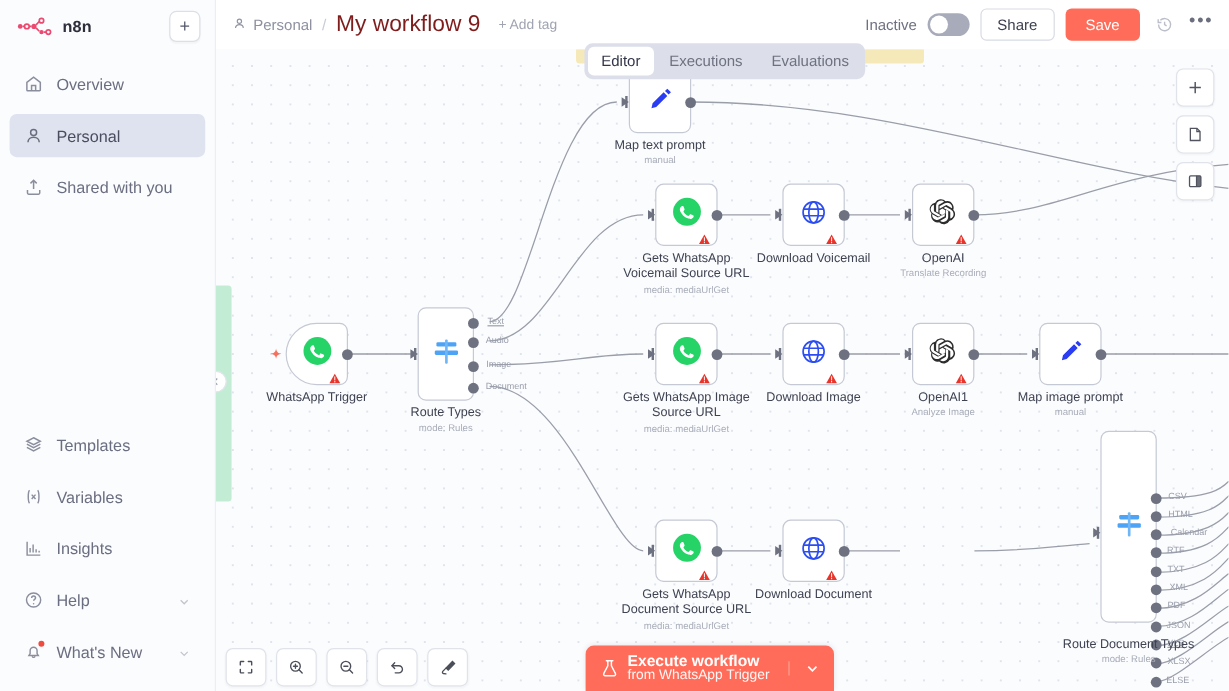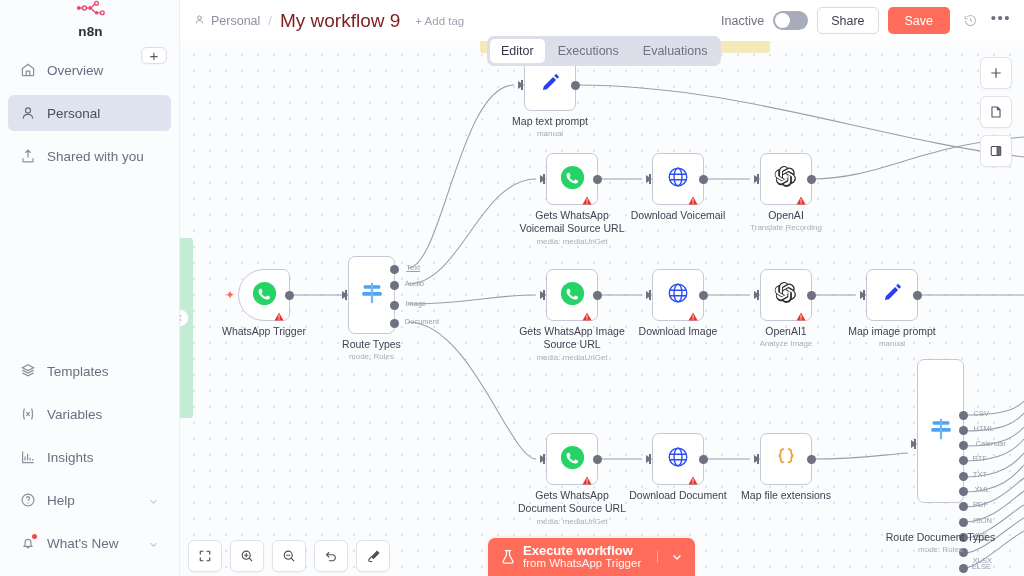--- a/index.html
+++ b/index.html
@@ -17,21 +17,20 @@
     width: 180px; height: 576px;
     background: #fbfcfe;
     border-right: 1px solid #ebeef2;
     position: relative;
     flex: 0 0 180px;
   }
   .brand-row {
     display: flex; align-items: center;
     height: 44px; padding: 0 12px 0 14px;
     gap: 8px;
-    flex-direction: column;
   }
   .brand-logo { width: 30px; height: 16px; flex: 0 0 auto; }
   .brand-name {
     font-size: 13.5px; font-weight: bold; color: #2d2e3a; letter-spacing: .2px;
   }
   .plus-box {
     margin-left: auto;
     width: 26px; height: 26px; border: 1px solid #dcdfe6; border-radius: 6px;
     background: #fff; display: flex; align-items: center; justify-content: center;
     color: #55586b; font-size: 15px; line-height: 1;
@@ -136,21 +135,21 @@
   }
   .node-box.sq { width: 52px; height: 52px; }
   .node-box.trigger {
     width: 52px; height: 52px;
     border-radius: 26px 7px 7px 26px;
   }
   .node-box.tall {
     width: 47px; height: 78px; border-radius: 7px;
   }
   .node-box.xtall {
-    width: 47px; height: 144px; border-radius: 7px;
+    width: 47px; height: 160px; border-radius: 7px;
   }
   .warn {
     position: absolute; right: 5px; bottom: 4px;
     width: 10px; height: 9px;
   }
   .node-label {
     position: absolute; left: 50%; transform: translateX(-50%);
     text-align: center; width: 130px;
     font-size: 10.5px; color: #3f4251; line-height: 12.5px;
     white-space: pre-line;
@@ -671,33 +670,20 @@
             <svg viewBox="0 0 12 11" width="10" height="9">
               <path d="M6 .6L11.5 10.3H.5L6 .6z" fill="#e8342a"></path>
               <path d="M6 3.7v3.1M6 8.2v.8" stroke="#fff" stroke-width="1" stroke-linecap="round"></path>
             </svg>
           </span>
           <span class="port" style="right:-5px; top:21px;"></span>
         </div>
         <div class="node-label" style="top:56px;">Download Document</div>
       </div>
 
-      <div class="node" style="left:580px; top:392px;">
-        <div class="node-box sq">
-          <span class="port-in" style="left:-7px; top:21px;"></span>
-          <span>
-            <svg viewBox="0 0 26 26" width="24" height="24" fill="none" stroke="#e8a33d" stroke-width="1.9" stroke-linecap="round">
-              <path d="M10.2 4.4c-2.5 0-2.9 1.2-2.9 3.1 0 2-.1 4.1-2.3 4.1 2.2 0 2.3 2.1 2.3 4.1 0 1.9.4 3.1 2.9 3.1"></path>
-              <path d="M15.8 4.4c2.5 0 2.9 1.2 2.9 3.1 0 2 .1 4.1 2.3 4.1-2.2 0-2.3 2.1-2.3 4.1 0 1.9-.4 3.1-2.9 3.1"></path>
-            </svg>
-          </span>
-          <span class="port" style="right:-5px; top:21px;"></span>
-        </div>
-        <div class="node-label" style="top:56px;">Map file extensions</div>
-      </div>
 
       <div class="node" style="left:737px; top:318px;">
         <div class="node-box xtall">
           <span class="port-in" style="left:-7px; top:80px;"></span>
           <span>
             <svg viewBox="0 0 26 26" width="24" height="24">
               <rect x="4" y="4.5" width="18" height="4" rx="1.2" fill="#4da3f5"></rect>
               <rect x="2.5" y="12" width="21" height="4" rx="1.2" fill="#4da3f5"></rect>
               <rect x="11.8" y="2" width="2.4" height="22" rx="1" fill="#6fb6f7"></rect>
             </svg>
@@ -717,21 +703,21 @@
 
           <span class="out-label" style="right:-26px; top:49px;">CSV</span>
           <span class="out-label" style="right:-31px; top:64px;">HTML</span>
           <span class="out-label" style="right:-43px; top:79px;">Calendar</span>
           <span class="out-label" style="right:-24px; top:94px;">RTF</span>
           <span class="out-label" style="right:-24px; top:110px;">TXT</span>
           <span class="out-label" style="right:-27px; top:125px;">XML</span>
           <span class="out-label" style="right:-25px; top:140px;">PDF</span>
           <span class="out-label" style="right:-29px; top:156px;">JSON</span>
           <span class="out-label" style="right:-24px; top:171px;text-decoration:underline;">XLS</span>
-          <span class="out-label" style="right:-29px; top:196px;">XLSX</span>
+          <span class="out-label" style="right:-29px; top:186px;">XLSX</span>
           <span class="out-label" style="right:-28px; top:202px;">ELSE</span>
         </div>
         <div class="node-label" style="top:172px;">Route Document Types</div>
         <div class="node-sub" style="top:186px;">mode: Rules</div>
       </div>
 
       <div id="right-tools">
         <div class="rt-btn">
           <svg viewBox="0 0 16 16" width="14" height="14" fill="none" stroke="#51545f" stroke-width="1.4">
             <path d="M8 2.6v10.8M2.6 8h10.8"></path>

